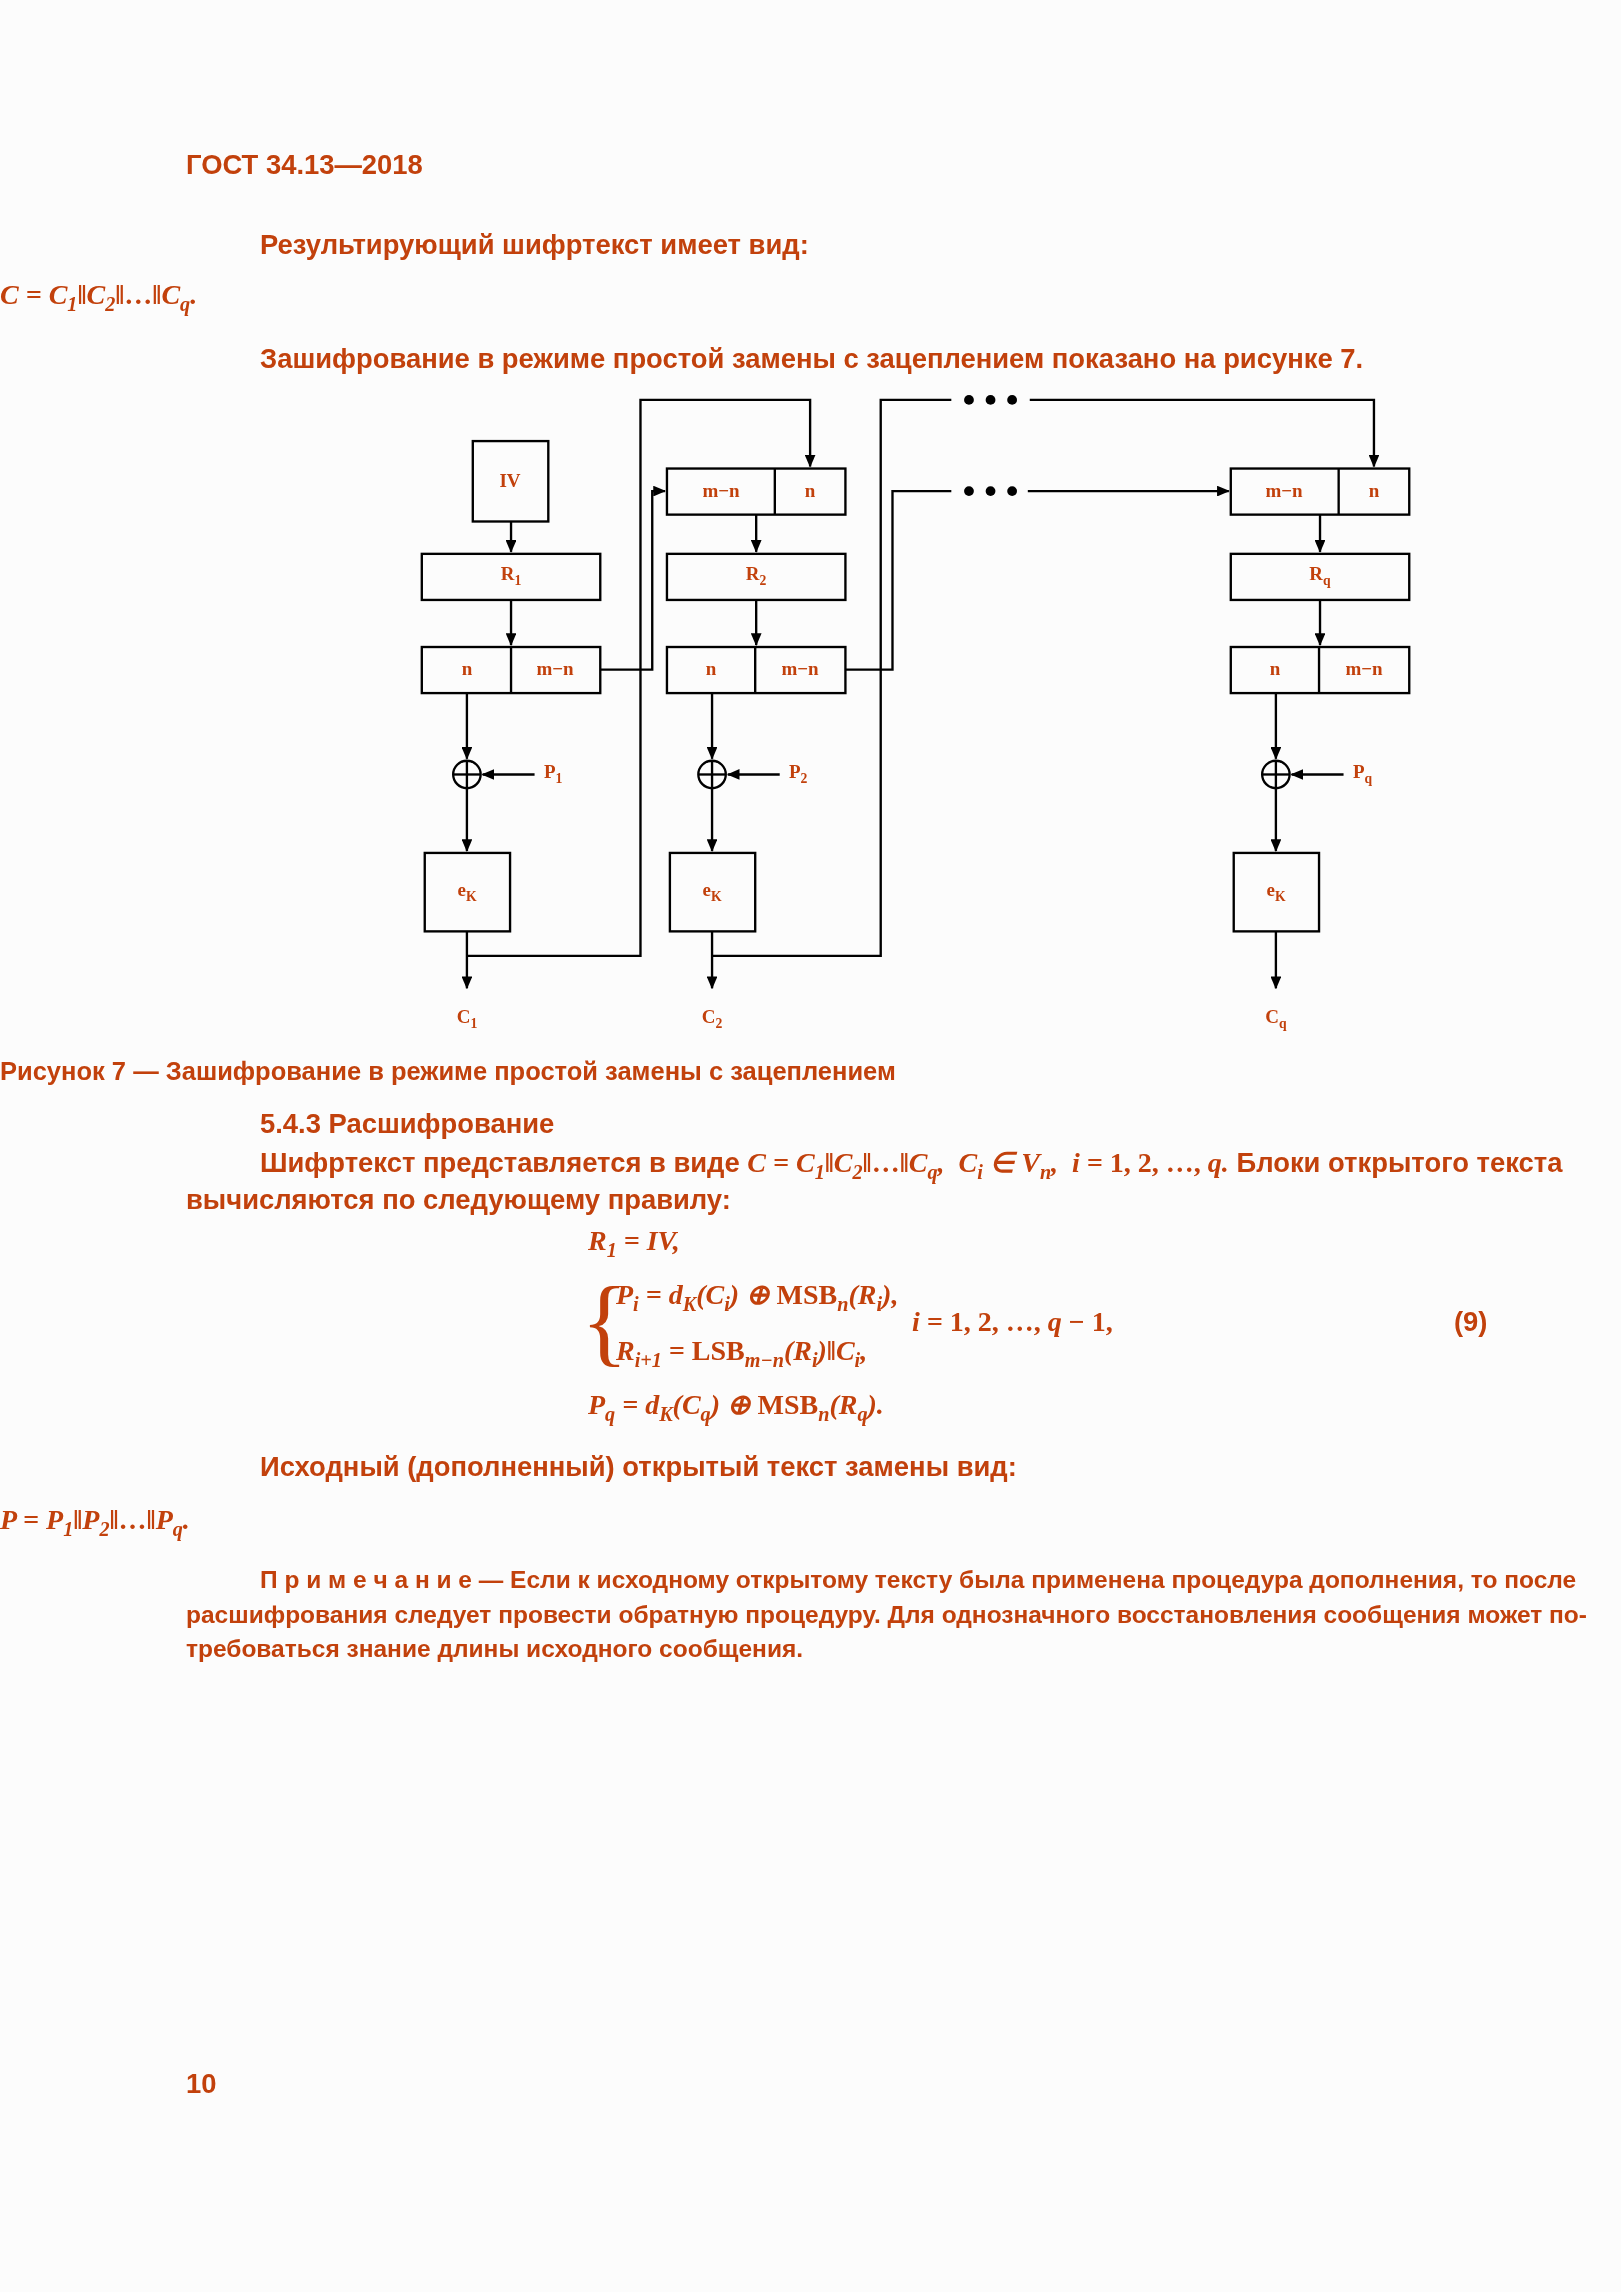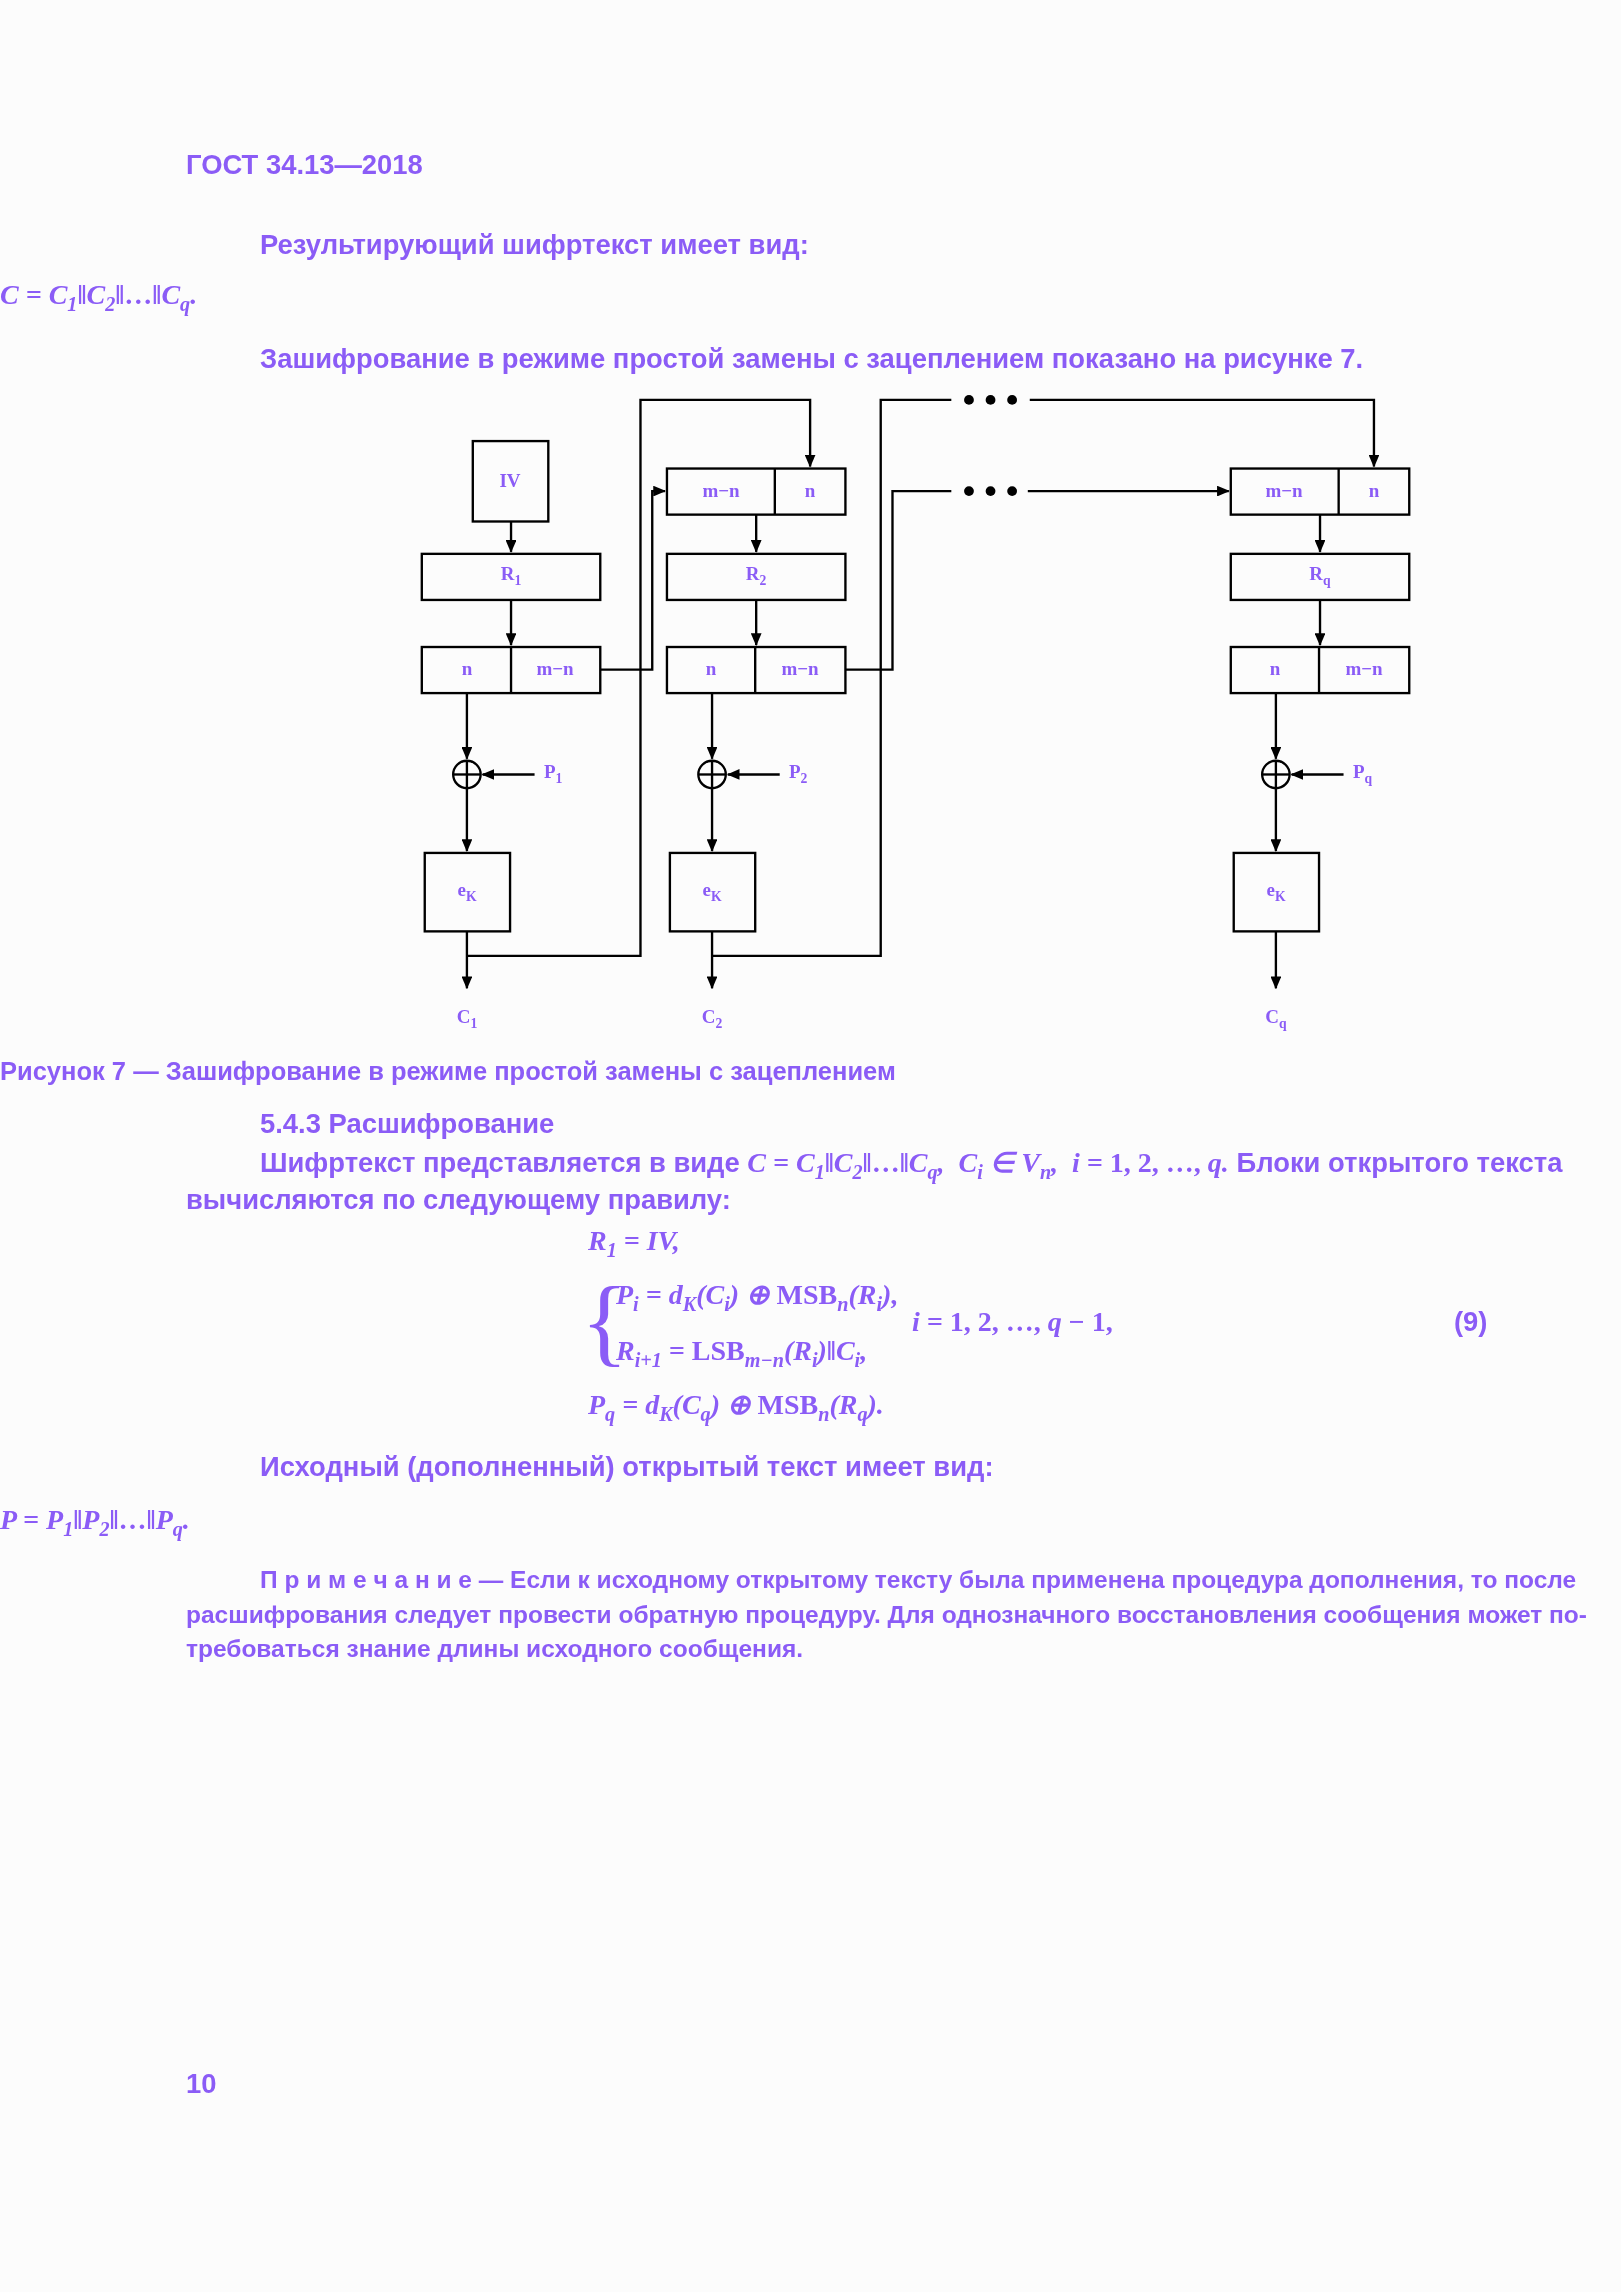--- a/index.html
+++ b/index.html
@@ -1,19 +1,19 @@
 <!DOCTYPE html>
 <html><head>
 <meta charset="utf-8">
 <style>
   * { margin:0; padding:0; box-sizing:border-box; }
   html,body { background:#d9d9d9; }
   .page {
     position:relative; width:1621px; height:2293px; margin:0 auto;
-    background:#fcfcfc; color:#8b5cf6;
+    background:#fcfcfc; color:#c2410c;
     font-family:"Liberation Sans", sans-serif; overflow:hidden;
   }
   .t { position:absolute; font-size:27.4px; line-height:35px; white-space:nowrap;font-weight:bold; }
   .center { left:0; width:1621px; text-align:left; }
   .bold { font-weight:bold; }
   .formula { font-family:"Liberation Serif", serif; font-style:italic; font-size:28px; }
   .formula sub { font-size:0.72em; font-style:italic; }
   .rm { font-style:normal; }
   .cap { font-size:25.5px; }
   .note { font-size:24.5px; line-height:34px; }
@@ -149,21 +149,21 @@
   <div class="t formula" style="left:588px;top:1223px">R<sub>1</sub> = IV,</div>
 
   <div class="brace" style="left:581px;top:1272px">{</div>
   <div class="t formula" style="left:616px;top:1277px">P<sub>i</sub> = d<sub>K</sub>(C<sub>i</sub>) ⊕ <span class="rm">MSB</span><sub>n</sub>(R<sub>i</sub>),</div>
   <div class="t formula" style="left:616px;top:1333px">R<sub>i+1</sub> = <span class="rm">LSB</span><sub>m−n</sub>(R<sub>i</sub>)<span class="rm">‖</span>C<sub>i</sub>,</div>
   <div class="t formula" style="left:912px;top:1304px">i = <span class="rm">1, 2, …, </span>q<span class="rm"> − 1,</span></div>
   <div class="t bold" style="left:1454px;top:1304px">(9)</div>
 
   <div class="t formula" style="left:588px;top:1387px">P<sub>q</sub> = d<sub>K</sub>(C<sub>q</sub>) ⊕ <span class="rm">MSB</span><sub>n</sub>(R<sub>q</sub>).</div>
 
-  <div class="t" style="left:260px;top:1449px">Исходный (дополненный) открытый текст имеет вид:</div>
+  <div class="t" style="left:260px;top:1449px">Исходный (дополненный) открытый текст замены вид:</div>
 
   <div class="t center formula" style="top:1502px">P = P<sub>1</sub><span class="rm">‖</span>P<sub>2</sub><span class="rm">‖…‖</span>P<sub>q</sub>.</div>
 
   <div class="t note" style="left:260px;top:1563px">П р и м е ч а н и е  —  Если к исходному открытому тексту была применена процедура дополнения, то после</div>
   <div class="t note" style="left:186px;top:1632px">требоваться знание длины исходного сообщения.</div>
   <div class="t note" style="left:186px;top:1598px">расшифрования следует провести обратную процедуру. Для однозначного восстановления сообщения может по-</div>
 
   <div class="t" style="left:186px;top:2066px">10</div>
 
 </div>

